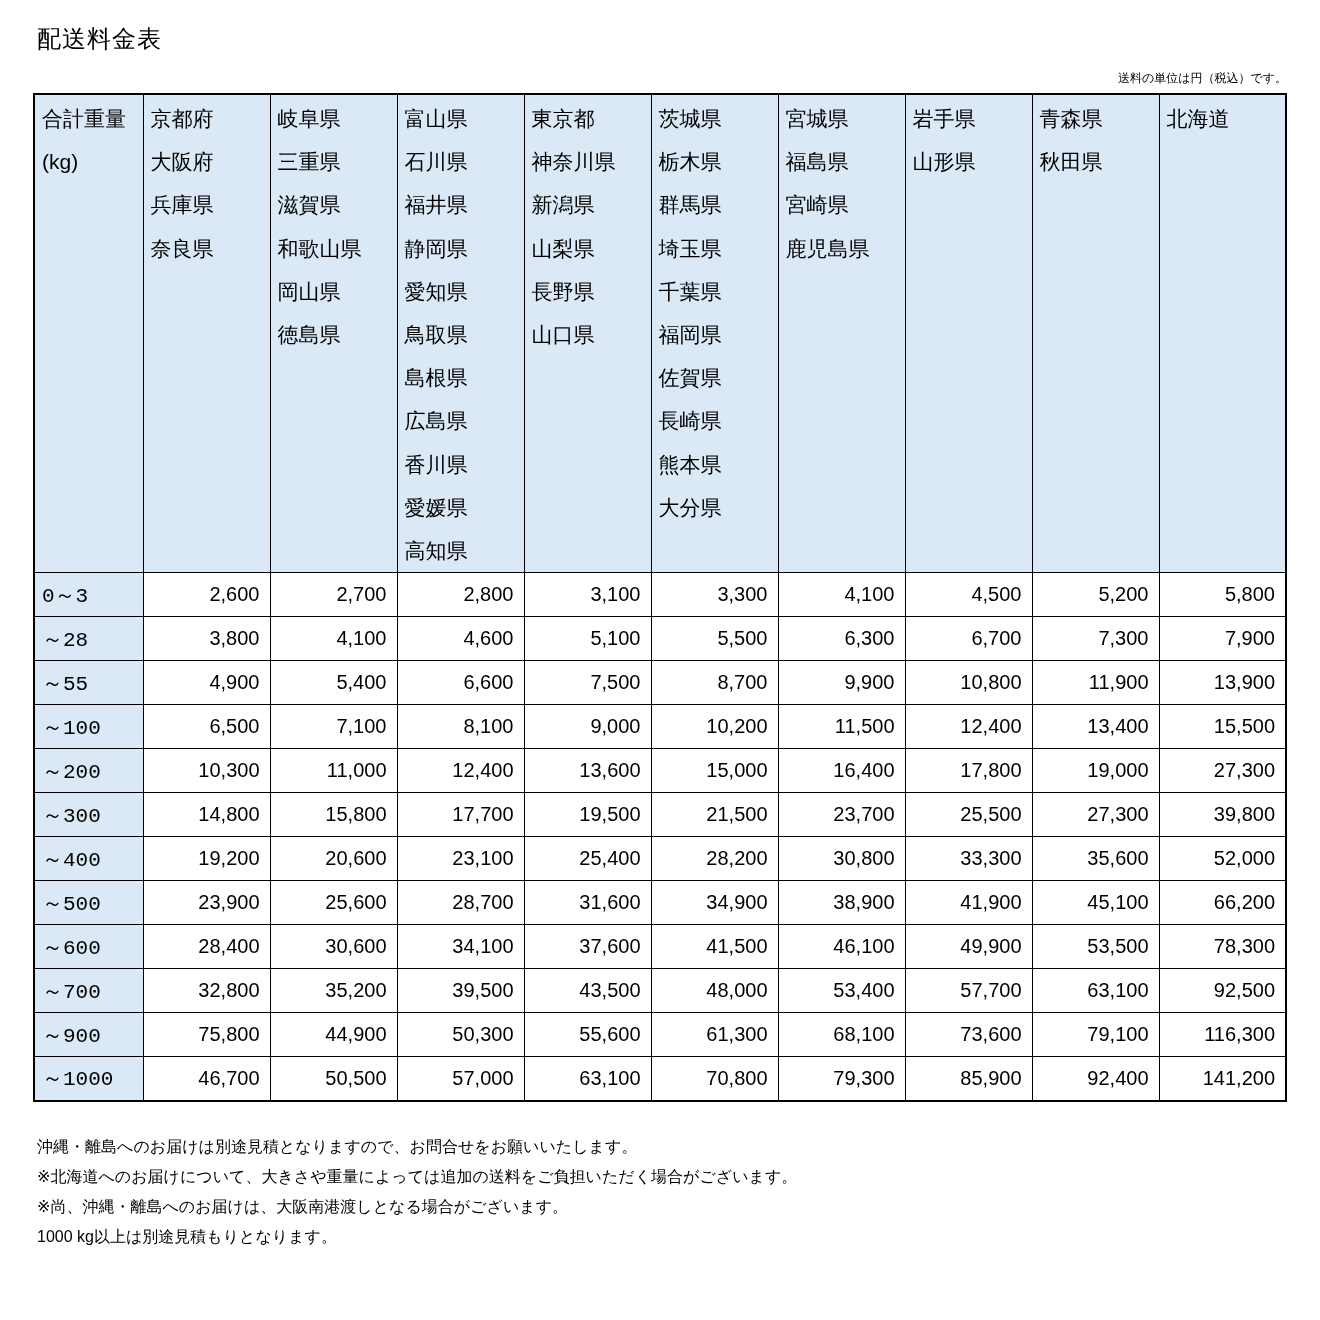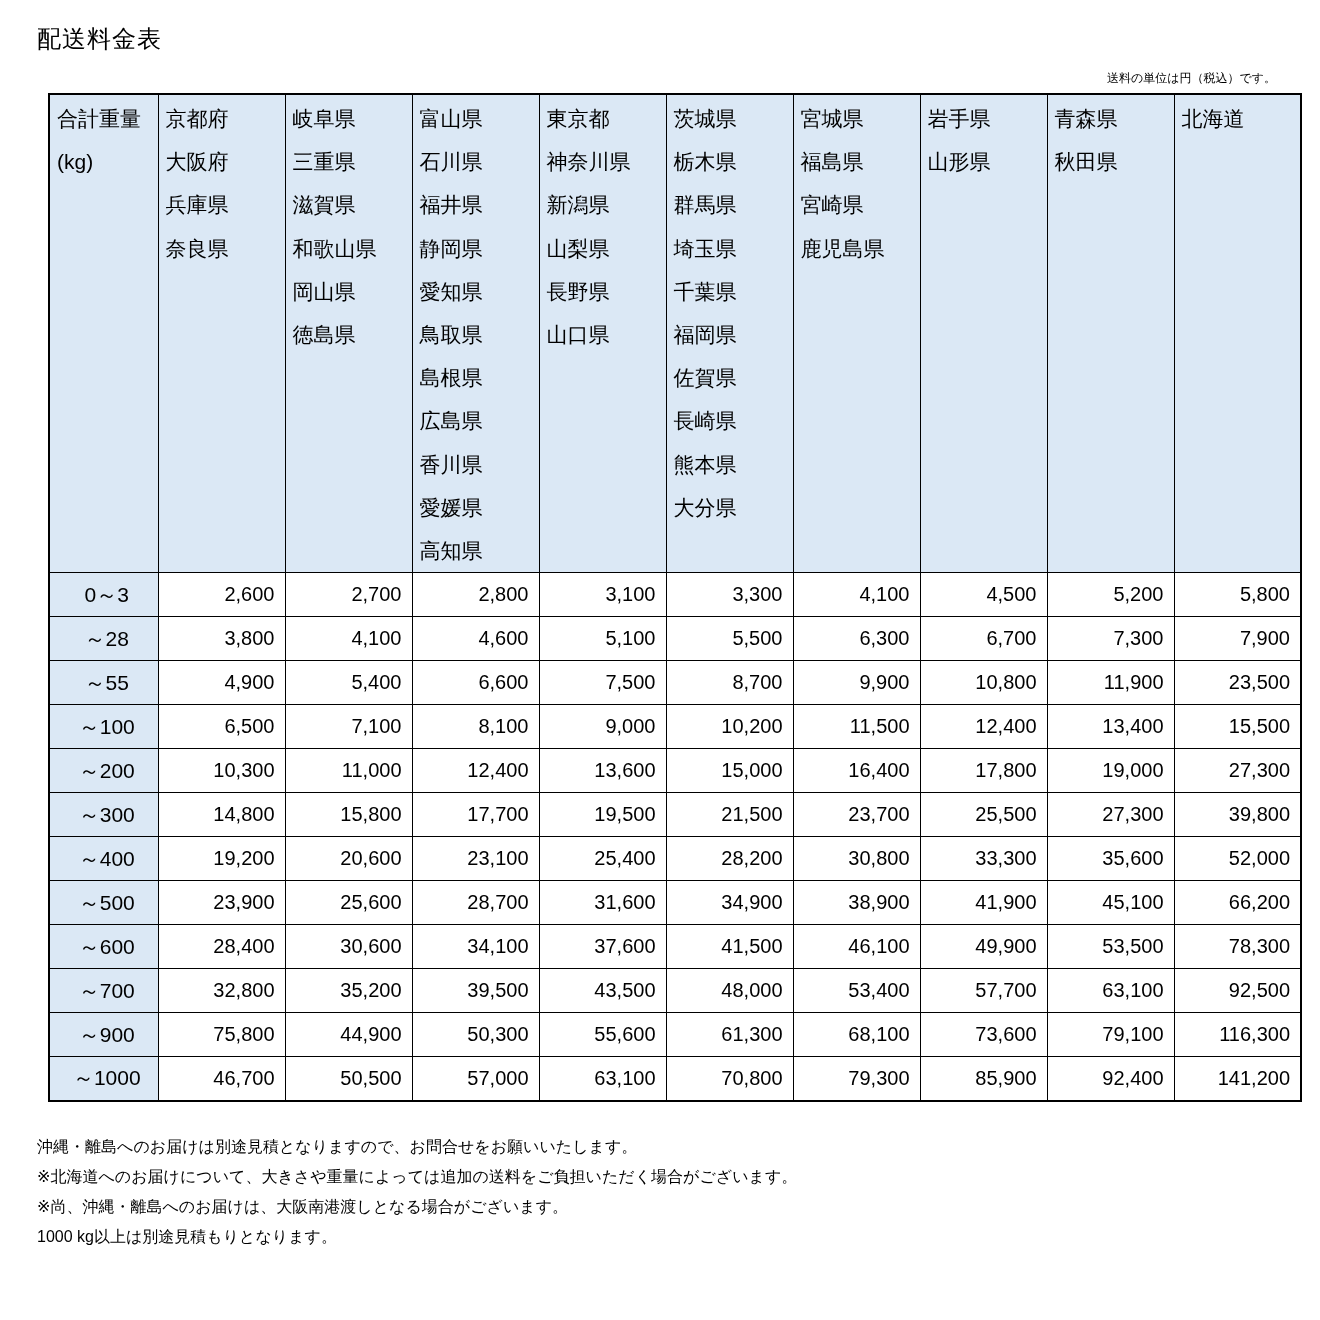--- a/index.html
+++ b/index.html
@@ -4,46 +4,47 @@
 <style>
   :root { --header-fill: #dbe8f5; --border-color: #000000; }
   * { box-sizing: border-box; }
   html, body { margin: 0; padding: 0; }
   body {
     width: 1320px; height: 1320px;
     background: #ffffff; color: #000000;
     font-family: "Liberation Sans", "DejaVu Sans", sans-serif;
     overflow: hidden;
   }
-  .page { padding: 24px 44px 0 33px; }
+  .page { padding: 24px 33px 0 33px; }
   .title {
     font-size: 24px; line-height: 30px; margin-left: 4px;
     letter-spacing: 1px;
   }
   .unit-note {
     text-align: right; font-size: 12px; line-height: 24px;
     margin-top: 12px; margin-bottom: 3px;
   }
   table.fee-table {
     border-collapse: collapse; table-layout: fixed;
-    width: 1254px; border: 2px solid var(--border-color); margin-left: 15px;
+    width: 1254px; border: 2px solid var(--border-color);
   }
   .fee-table th, .fee-table td { border: 1px solid var(--border-color); }
   .fee-table thead th {
     background: var(--header-fill);
     vertical-align: top; text-align: left;
     font-weight: normal; font-size: 21px;
     padding: 2px 2px 0 7px; height: 476px;
   }
   .pref-line { line-height: 43.2px; white-space: nowrap; }
   .fee-table tbody tr { height: 44px; }
   td.weight-cell {
     background: var(--header-fill);
-    font-size: 21px; text-align: center; padding-left: 7px;
+    font-size: 21px; text-align: left; padding-left: 7px;
     white-space: nowrap;
+    font-family: Liberation Mono, monospace;
   }
   td.fee-cell {
     background: #ffffff;
     font-size: 20px; text-align: right; padding-right: 10px;
     white-space: nowrap;
   }
   .notes { margin: 30px 0 0 4px; font-size: 16px; line-height: 30px; }
   .note-line { white-space: nowrap; }
 </style>
 </head>
@@ -170,21 +171,21 @@
         <tr>
           <td class="weight-cell">～55</td>
           <td class="fee-cell">4,900</td>
           <td class="fee-cell">5,400</td>
           <td class="fee-cell">6,600</td>
           <td class="fee-cell">7,500</td>
           <td class="fee-cell">8,700</td>
           <td class="fee-cell">9,900</td>
           <td class="fee-cell">10,800</td>
           <td class="fee-cell">11,900</td>
-          <td class="fee-cell">23,500</td>
+          <td class="fee-cell">13,900</td>
         </tr>
         <tr>
           <td class="weight-cell">～100</td>
           <td class="fee-cell">6,500</td>
           <td class="fee-cell">7,100</td>
           <td class="fee-cell">8,100</td>
           <td class="fee-cell">9,000</td>
           <td class="fee-cell">10,200</td>
           <td class="fee-cell">11,500</td>
           <td class="fee-cell">12,400</td>

